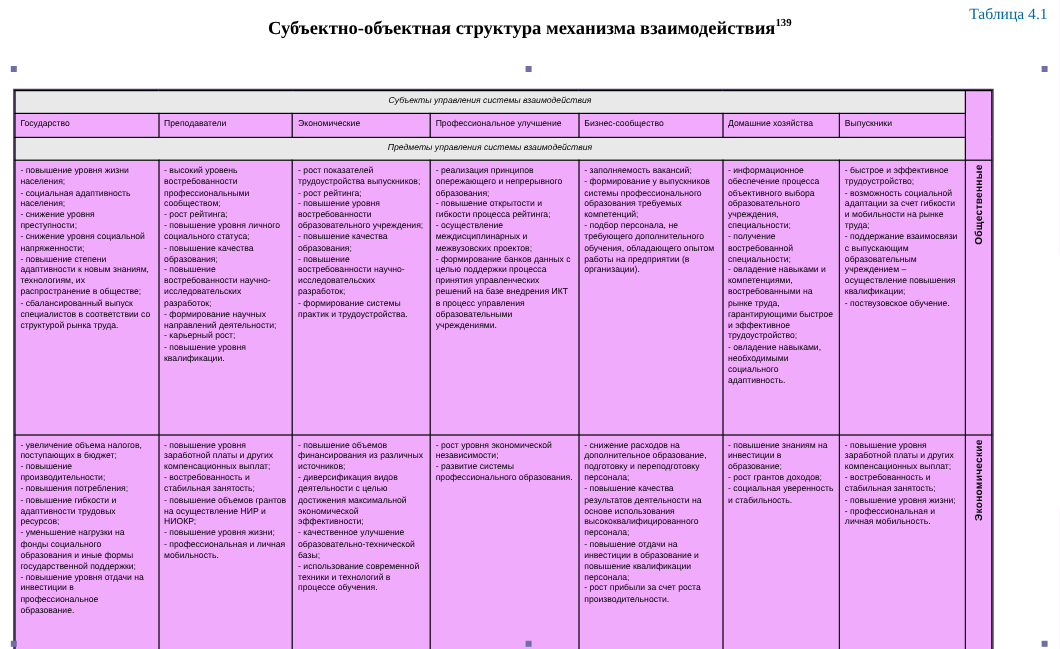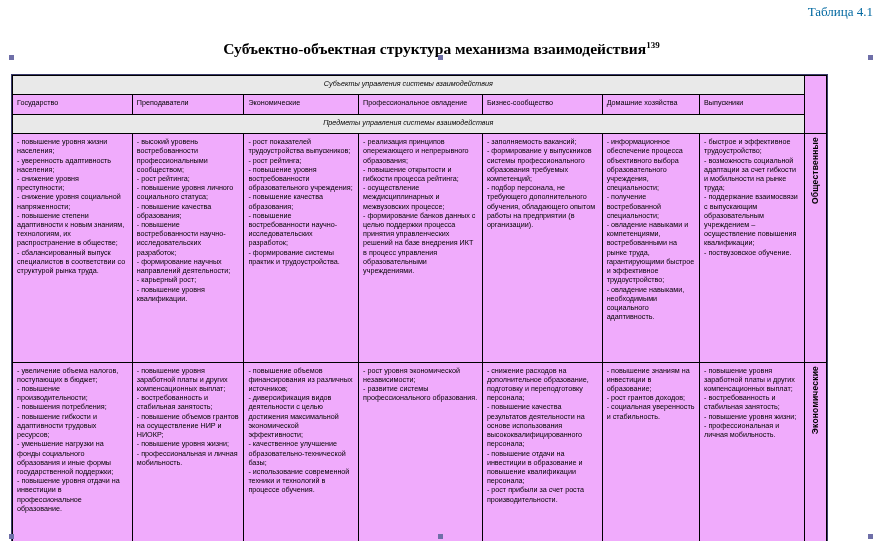--- a/index.html
+++ b/index.html
@@ -23,21 +23,21 @@
   .table-label {
     position: absolute;
     top: 4px;
     right: 10px;
     font-size: 13px;
     font-family: "Liberation Serif", serif;
     color: #0369a1;
   }
   .doc-title {
     position: absolute;
-    top: 40px;
+    top: 14px;
     left: 0;
     width: 883px;
     text-align: center;
     font-family: "Liberation Serif", serif;
     font-size: 15.5px;
     font-weight: bold;
     color: #000;
   }
   .doc-title sup {
     font-size: 9px;
@@ -140,33 +140,33 @@
       </colgroup>
       <tbody>
         <tr>
           <td class="band" colspan="7">Субъекты управления системы взаимодействия</td>
           <td class="blank-cell" rowspan="3"></td>
         </tr>
         <tr>
           <td class="colhead">Государство</td>
           <td class="colhead">Преподаватели</td>
           <td class="colhead">Экономические</td>
-          <td class="colhead">Профессиональное овладение</td>
+          <td class="colhead">Профессиональное улучшение</td>
           <td class="colhead">Бизнес-сообщество</td>
           <td class="colhead">Домашние хозяйства</td>
           <td class="colhead">Выпускники</td>
         </tr>
         <tr>
           <td class="band" colspan="7">Предметы управления системы взаимодействия</td>
         </tr>
 
         <tr>
           <td class="cell-list">
             <p>- повышение уровня жизни населения;</p>
-            <p>- уверенность адаптивность населения;</p>
+            <p>- социальная адаптивность населения;</p>
             <p>- снижение уровня преступности;</p>
             <p>- снижение уровня социальной напряженности;</p>
             <p>- повышение степени адаптивности к новым знаниям, технологиям, их распространение в обществе;</p>
             <p>- сбалансированный выпуск специалистов в соответствии со структурой рынка труда.</p>
           </td>
           <td class="cell-list">
             <p>- высокий уровень востребованности профессиональными сообществом;</p>
             <p>- рост рейтинга;</p>
             <p>- повышение уровня личного социального статуса;</p>
             <p>- повышение качества образования;</p>
@@ -179,21 +179,21 @@
             <p>- рост показателей трудоустройства выпускников;</p>
             <p>- рост рейтинга;</p>
             <p>- повышение уровня востребованности образовательного учреждения;</p>
             <p>- повышение качества образования;</p>
             <p>- повышение востребованности научно-исследовательских разработок;</p>
             <p>- формирование системы практик и трудоустройства.</p>
           </td>
           <td class="cell-list">
             <p>- реализация принципов опережающего и непрерывного образования;</p>
             <p>- повышение открытости и гибкости процесса рейтинга;</p>
-            <p>- осуществление междисциплинарных и межвузовских процессе;</p>
+            <p>- осуществление междисциплинарных и межвузовских проектов;</p>
             <p>- формирование банков данных с целью поддержки процесса принятия управленческих решений на базе внедрения ИКТ в процесс управления образовательными учреждениями.</p>
           </td>
           <td class="cell-list">
             <p>- заполняемость вакансий;</p>
             <p>- формирование у выпускников системы профессионального образования требуемых компетенций;</p>
             <p>- подбор персонала, не требующего дополнительного обучения, обладающего опытом работы на предприятии (в организации).</p>
           </td>
           <td class="cell-list">
             <p>- информационное обеспечение процесса объективного выбора образовательного учреждения, специальности;</p>
             <p>- получение востребованной специальности;</p>

